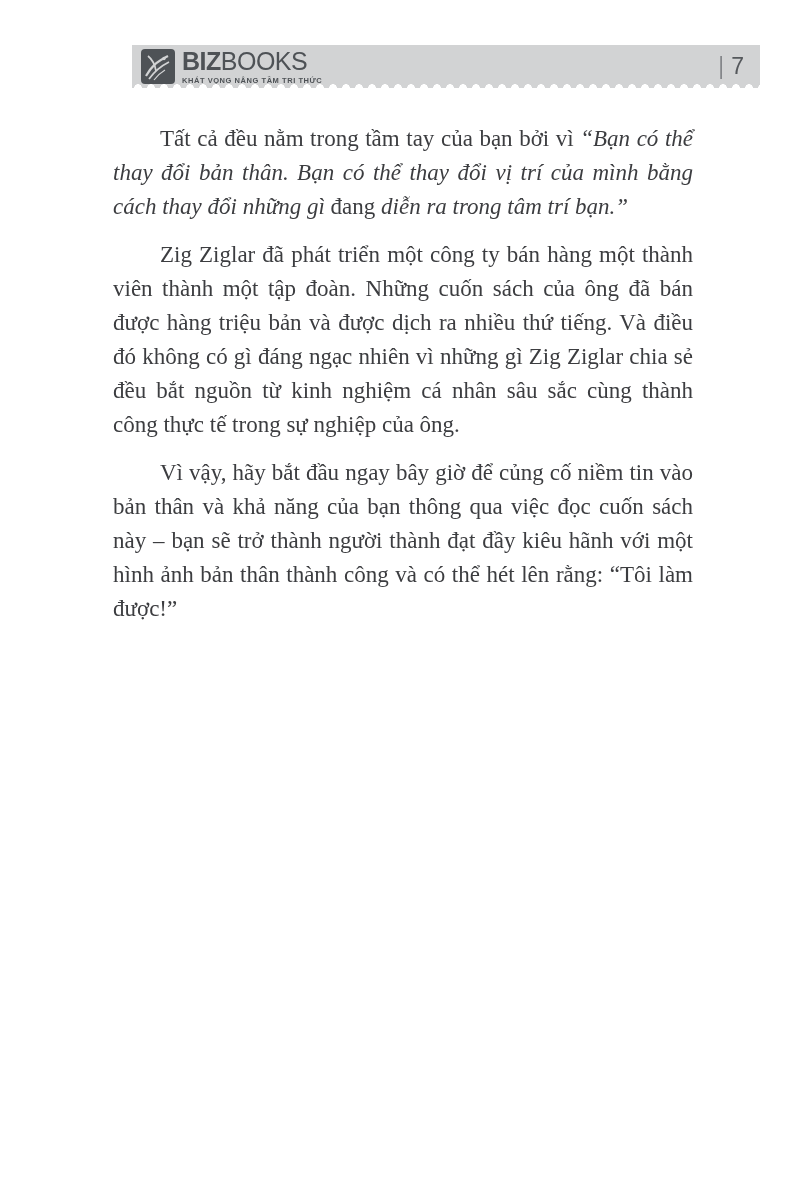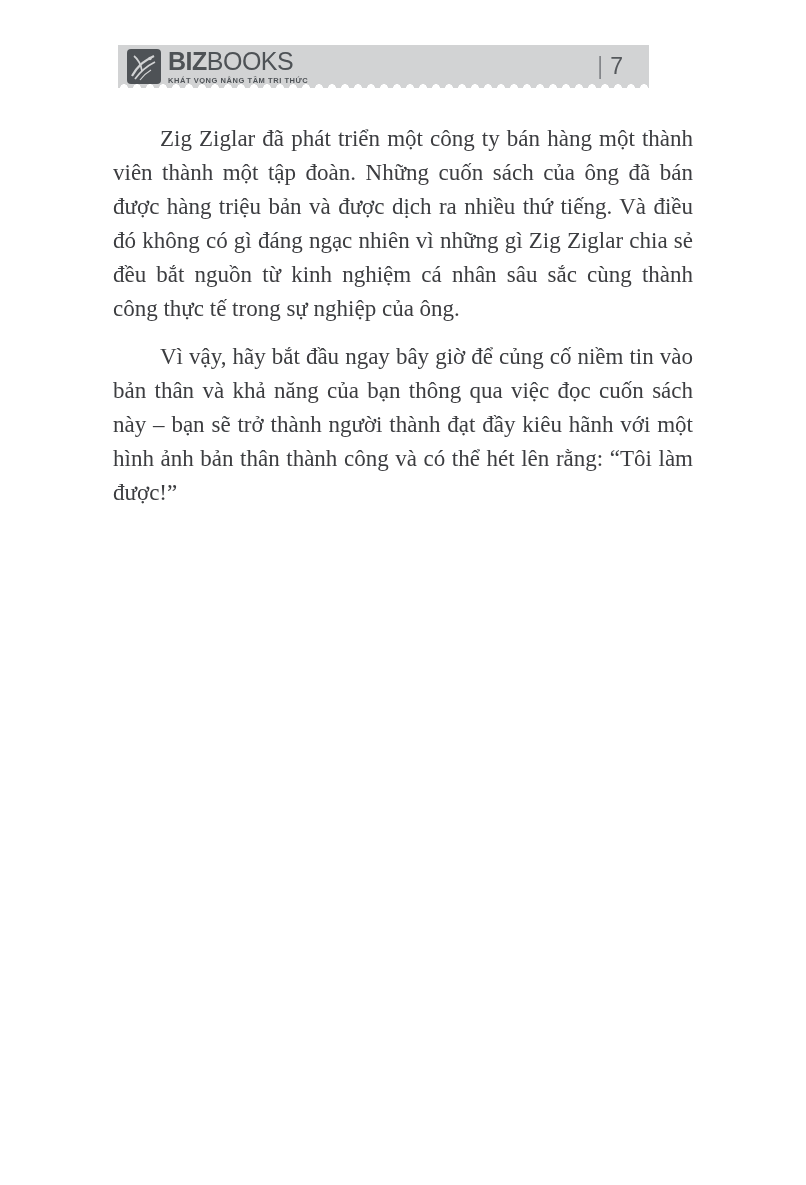--- a/index.html
+++ b/index.html
@@ -12,29 +12,29 @@
     width: 806px;
     height: 1185px;
     background: #ffffff;
     overflow: hidden;
     font-family: "Liberation Serif", serif;
   }
 
   
   .header-bar {
     position: absolute;
-    left: 118px;
+    left: 132px;
     top: 45px;
-    width: 531px;
+    width: 628px;
     height: 43px;
     background: #d2d3d4;
     display: flex;
     align-items: center;
     justify-content: space-between;
-    padding: 0 26px 0 9px;
+    padding: 0 16px 0 9px;
     box-sizing: border-box;
   }
   
   .perforated-edge {
     position: absolute;
     left: 0;
     bottom: -4px;
     width: 100%;
     height: 8px;
     background-image: radial-gradient(circle 4px at 6px 4px, #ffffff 3.6px, rgba(255,255,255,0) 4px);
@@ -138,18 +138,19 @@
     </div>
     <div class="page-number-block">
       <span class="page-sep">|</span>
       <span class="page-num">7</span>
     </div>
     <div class="perforated-edge"></div>
   </div>
 
   <div class="content">
     <div id="paragraphs">
+        <p><span class="seg-normal">Tất cả đều nằm trong tầm tay của bạn bởi vì </span><span class="seg-italic">“Bạn có thể thay đổi bản thân. Bạn có thể thay đổi vị trí của mình bằng cách thay đổi những gì </span><span class="seg-upright">đang</span><span class="seg-italic"> diễn ra trong tâm trí bạn.”</span></p>
         <p><span class="seg-normal">Zig Ziglar đã phát triển một công ty bán hàng một thành viên thành một tập đoàn. Những cuốn sách của ông đã bán được hàng triệu bản và được dịch ra nhiều thứ tiếng. Và điều đó không có gì đáng ngạc nhiên vì những gì Zig Ziglar chia sẻ đều bắt nguồn từ kinh nghiệm cá nhân sâu sắc cùng thành công thực tế trong sự nghiệp của ông.</span></p>
         <p><span class="seg-normal">Vì vậy, hãy bắt đầu ngay bây giờ để củng cố niềm tin vào bản thân và khả năng của bạn thông qua việc đọc cuốn sách này – bạn sẽ trở thành người thành đạt đầy kiêu hãnh với một hình ảnh bản thân thành công và có thể hét lên rằng: “Tôi làm được!”</span></p>
       </div>
   </div>
 
 </div>
 
 </body></html>

